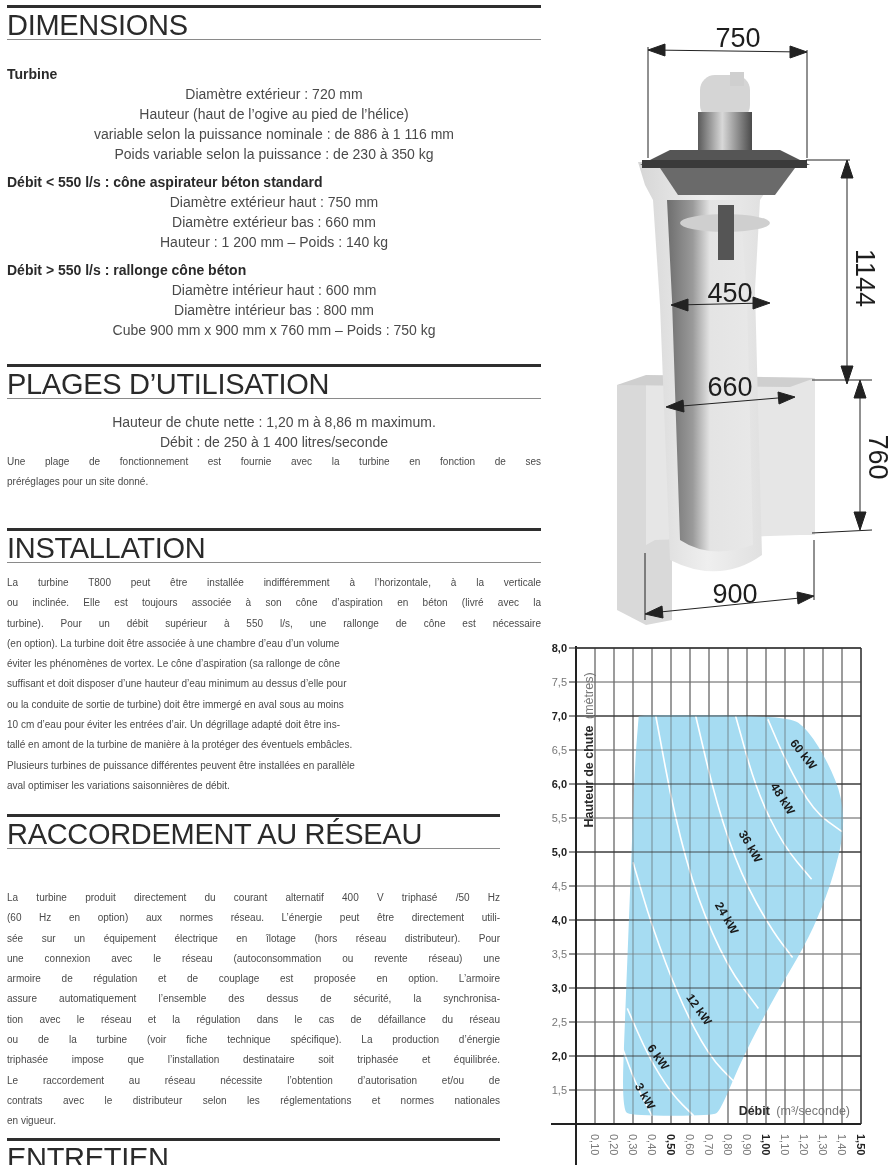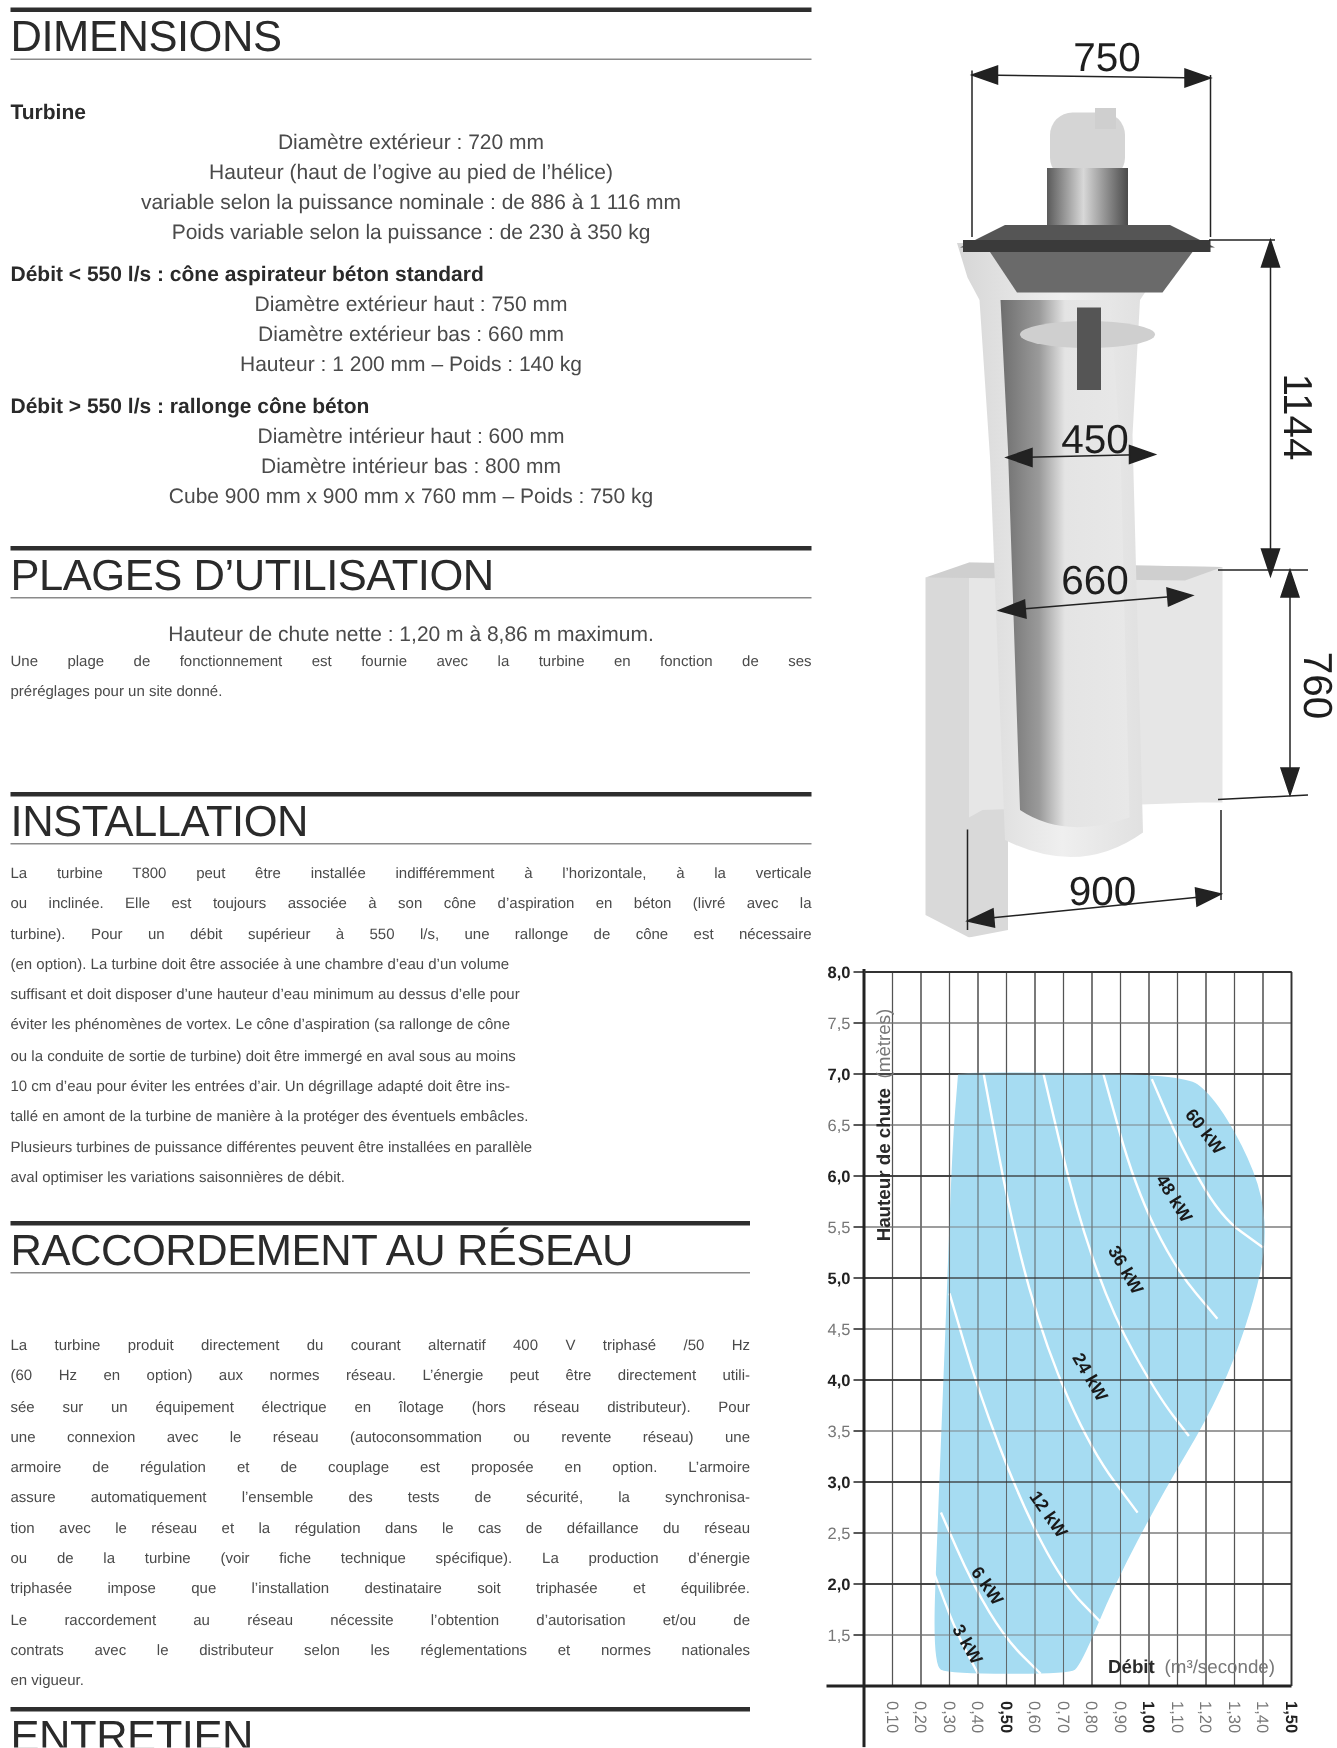--- a/index.html
+++ b/index.html
@@ -43,60 +43,61 @@
   <p class="ln">Cube  900 mm x 900 mm x 760 mm – Poids : 750 kg</p>
 </div>
 
 <div class="sec" style="top:364px;">
   <div class="rule-top"></div>
   <h2>PLAGES D’UTILISATION</h2>
   <div class="rule-bot"></div>
 </div>
 <div class="col" style="top:412px;">
   <p class="ln">Hauteur de chute nette : 1,20 m à 8,86 m maximum.</p>
+  <p class="ln">Débit : de 250 à 1 400 litres/seconde</p>
   <div class="para">
     <span class="l">Une plage de fonctionnement est fournie avec la turbine en fonction de ses</span>
     <span class="l last">préréglages pour un site donné.</span>
   </div>
 </div>
 
 <div class="sec" style="top:528px;">
   <div class="rule-top"></div>
   <h2>INSTALLATION</h2>
   <div class="rule-bot"></div>
 </div>
 <div class="col" style="top:573px;">
   <div class="para">
     <span class="l">La turbine T800 peut être installée indifféremment à l’horizontale, à la verticale</span>
     <span class="l">ou inclinée. Elle est toujours associée à son cône d’aspiration en béton (livré avec la</span>
     <span class="l">turbine). Pour un débit supérieur à 550 l/s, une rallonge de cône est nécessaire</span>
     <span class="l nojust">(en option). La turbine doit être associée à une chambre d’eau d’un volume</span>
+    <span class="l nojust">éviter les phénomènes de vortex. Le cône d’aspiration (sa rallonge de cône</span>
     <span class="l nojust">suffisant et doit disposer d’une hauteur d’eau minimum au dessus d’elle pour</span>
-    <span class="l nojust">éviter les phénomènes de vortex. Le cône d’aspiration (sa rallonge de cône</span>
     <span class="l nojust">ou la conduite de sortie de turbine) doit être immergé en aval sous au moins</span>
     <span class="l nojust">10 cm d’eau pour éviter les entrées d’air. Un dégrillage adapté doit être ins-</span>
     <span class="l nojust">tallé en amont de la turbine de manière à la protéger des éventuels embâcles.</span>
     <span class="l nojust">Plusieurs turbines de puissance différentes peuvent être installées en parallèle</span>
     <span class="l last">aval optimiser les variations saisonnières de débit.</span>
   </div>
 </div>
 
 <div class="sec" style="top:814px;width:493px;">
   <div class="rule-top"></div>
   <h2>RACCORDEMENT AU RÉSEAU</h2>
   <div class="rule-bot"></div>
 </div>
 <div class="col" style="top:888px;width:493px;">
   <div class="para">
     <span class="l">La turbine produit directement du courant alternatif 400 V triphasé /50 Hz</span>
     <span class="l">(60 Hz en option) aux normes réseau. L’énergie peut être directement utili-</span>
     <span class="l">sée sur un équipement électrique en îlotage (hors réseau distributeur). Pour</span>
     <span class="l">une connexion avec le réseau  (autoconsommation ou revente réseau) une</span>
     <span class="l">armoire de régulation et de couplage est proposée en option. L’armoire</span>
-    <span class="l">assure automatiquement l’ensemble des tests de sécurité, la synchronisa-</span>
+    <span class="l">assure automatiquement l’ensemble des dessus de sécurité, la synchronisa-</span>
     <span class="l">tion avec le réseau et la régulation dans le cas de défaillance du  réseau</span>
     <span class="l">ou de la turbine (voir fiche technique spécifique). La production d’énergie</span>
     <span class="l">triphasée impose que l’installation destinataire soit triphasée et équilibrée.</span>
     <span class="l">Le raccordement au  réseau nécessite l’obtention d’autorisation et/ou de</span>
     <span class="l">contrats avec le distributeur selon les réglementations et normes nationales</span>
     <span class="l last">en vigueur.</span>
   </div>
 </div>
 
 <div class="sec" style="top:1138px;width:493px;">

